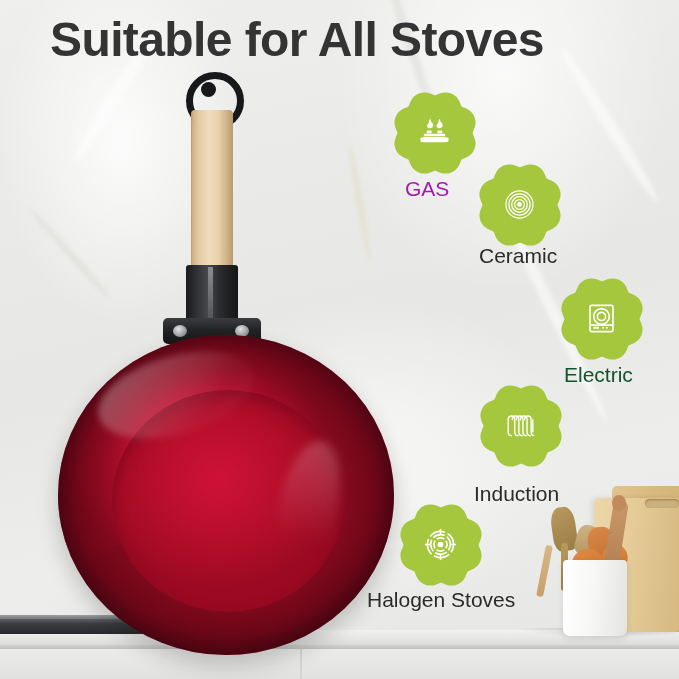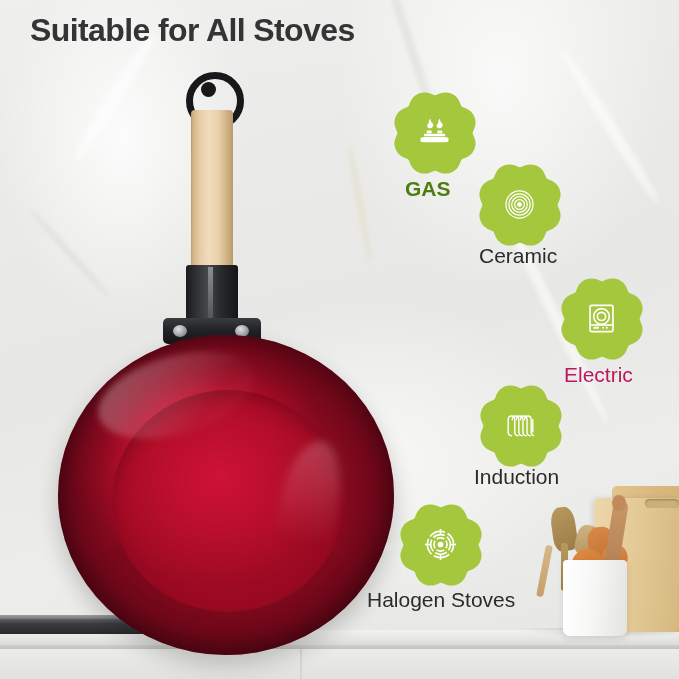--- a/index.html
+++ b/index.html
@@ -56,22 +56,22 @@
     position:absolute;left:152px;top:617px;width:10px;height:14px;
     background:linear-gradient(180deg,#d9dadc,#8d8f92);border-radius:2px;
   }
   .cooktop-knob2{
     position:absolute;left:163px;top:616px;width:7px;height:10px;
     background:linear-gradient(180deg,#c9cace,#85878a);border-radius:2px;
   }
 
   
   .title{
-    position:absolute;left:30px;top:12px;
-    font-size:32px;font-weight:bold;color:#343434;letter-spacing:-.6px;
+    position:absolute;left:50px;top:12px;
+    font-size:48px;font-weight:bold;color:#343434;letter-spacing:-.6px;
     white-space:nowrap;
   }
 
   
   .pan-wrap{position:absolute;left:60px;top:60px;width:330px;height:560px;}
 
   .hang-ring{
     position:absolute;left:126px;top:12px;width:44px;height:44px;
     border:7px solid #17181a;border-radius:50%;
     box-shadow:inset 0 0 2px rgba(255,255,255,.25);
@@ -271,21 +271,21 @@
             <path d="M59 26c0-7 5-10 5-10s-2 6 3 10c4 3 4 9 0 12-4 3-11 2-12-4-1-4 4-5 4-8z"></path>
             <rect x="31" y="45" width="12" height="7" rx="1.5"></rect>
             <rect x="57" y="45" width="12" height="7" rx="1.5"></rect>
             <rect x="24" y="53" width="52" height="6" rx="2"></rect>
             <rect x="21" y="61" width="58" height="13" rx="3"></rect>
             <rect x="16" y="62" width="8" height="11" rx="2"></rect>
             <rect x="76" y="62" width="8" height="11" rx="2"></rect>
           </g>
         </svg>
       </div>
-      <div class="badge-label" style="left: 405px; top: 177px; color: #4d7c0f; font-weight: bold;">GAS</div>
+      <div class="badge-label" style="left: 405px; top: 177px; color: #a21caf;">GAS</div>
       <div class="scallop" style="left: 483px; top: 168px; width: 74px; height: 74px; --g: #a4c73e;"></div>
       <div style="position: absolute; left: 499.28px; top: 184.28px;">
         <svg class="badge-svg" width="41" height="41" viewBox="0 0 100 100">
           <g fill="none" stroke="#ffffff" stroke-width="3">
             <circle cx="50" cy="50" r="33"></circle>
             <circle cx="50" cy="50" r="26"></circle>
             <circle cx="50" cy="50" r="19"></circle>
             <circle cx="50" cy="50" r="12"></circle>
           </g>
           <circle cx="50" cy="50" r="6" fill="#ffffff"></circle>
@@ -301,37 +301,37 @@
             <circle cx="50" cy="45" r="10"></circle>
             <line x1="22" y1="66" x2="78" y2="66"></line>
           </g>
           <g fill="#ffffff">
             <rect x="30" y="70" width="14" height="5" rx="1"></rect>
             <circle cx="54" cy="72.5" r="2.6"></circle>
             <circle cx="63" cy="72.5" r="2.6"></circle>
           </g>
         </svg>
       </div>
-      <div class="badge-label" style="left: 564px; top: 363px; color: #be185d;">Electric</div>
+      <div class="badge-label" style="left: 564px; top: 363px; color: #14532d;">Electric</div>
       <div class="scallop" style="left: 484px; top: 389px; width: 74px; height: 74px; --g: #a4c73e;"></div>
       <div style="position: absolute; left: 500.28px; top: 405.28px;">
         <svg class="badge-svg" width="41" height="41" viewBox="0 0 100 100">
           <g fill="none" stroke="#ffffff" stroke-width="3.4" stroke-linecap="round">
             <path d="M20 36c0-6 4-9 8-9s8 3 8 9v30c0 6 4 9 8 9"></path>
             <path d="M30 36c0-6 4-9 8-9s8 3 8 9v30c0 6 4 9 8 9"></path>
             <path d="M40 36c0-6 4-9 8-9s8 3 8 9v30c0 6 4 9 8 9"></path>
             <path d="M50 36c0-6 4-9 8-9s8 3 8 9v30c0 6 4 9 8 9"></path>
             <path d="M60 36c0-6 4-9 8-9s8 3 8 9v30c0 6 3 8 6 8.6"></path>
             <line x1="20" y1="36" x2="20" y2="66"></line>
             <path d="M20 66c0 6 4 9 8 9"></path>
             <line x1="80" y1="36" x2="80" y2="66"></line>
           </g>
         </svg>
       </div>
-      <div class="badge-label" style="left: 474px; top: 465px; color: rgb(43, 43, 43);">Induction</div>
+      <div class="badge-label" style="left: 474px; top: 482px; color: rgb(43, 43, 43);">Induction</div>
       <div class="scallop" style="left: 404px; top: 508px; width: 74px; height: 74px; --g: #a4c73e;"></div>
       <div style="position: absolute; left: 420.28px; top: 524.28px;">
         <svg class="badge-svg" width="41" height="41" viewBox="0 0 100 100">
           <g fill="none" stroke="#ffffff" stroke-width="4">
             <circle cx="50" cy="50" r="32" stroke-dasharray="40 7" stroke-dashoffset="20"></circle>
             <circle cx="50" cy="50" r="24" stroke-dasharray="30 6" stroke-dashoffset="15"></circle>
             <circle cx="50" cy="50" r="16" stroke-dasharray="20 5" stroke-dashoffset="10"></circle>
             <line x1="50" y1="12" x2="50" y2="26"></line>
             <line x1="50" y1="74" x2="50" y2="88"></line>
             <line x1="12" y1="50" x2="26" y2="50"></line>

